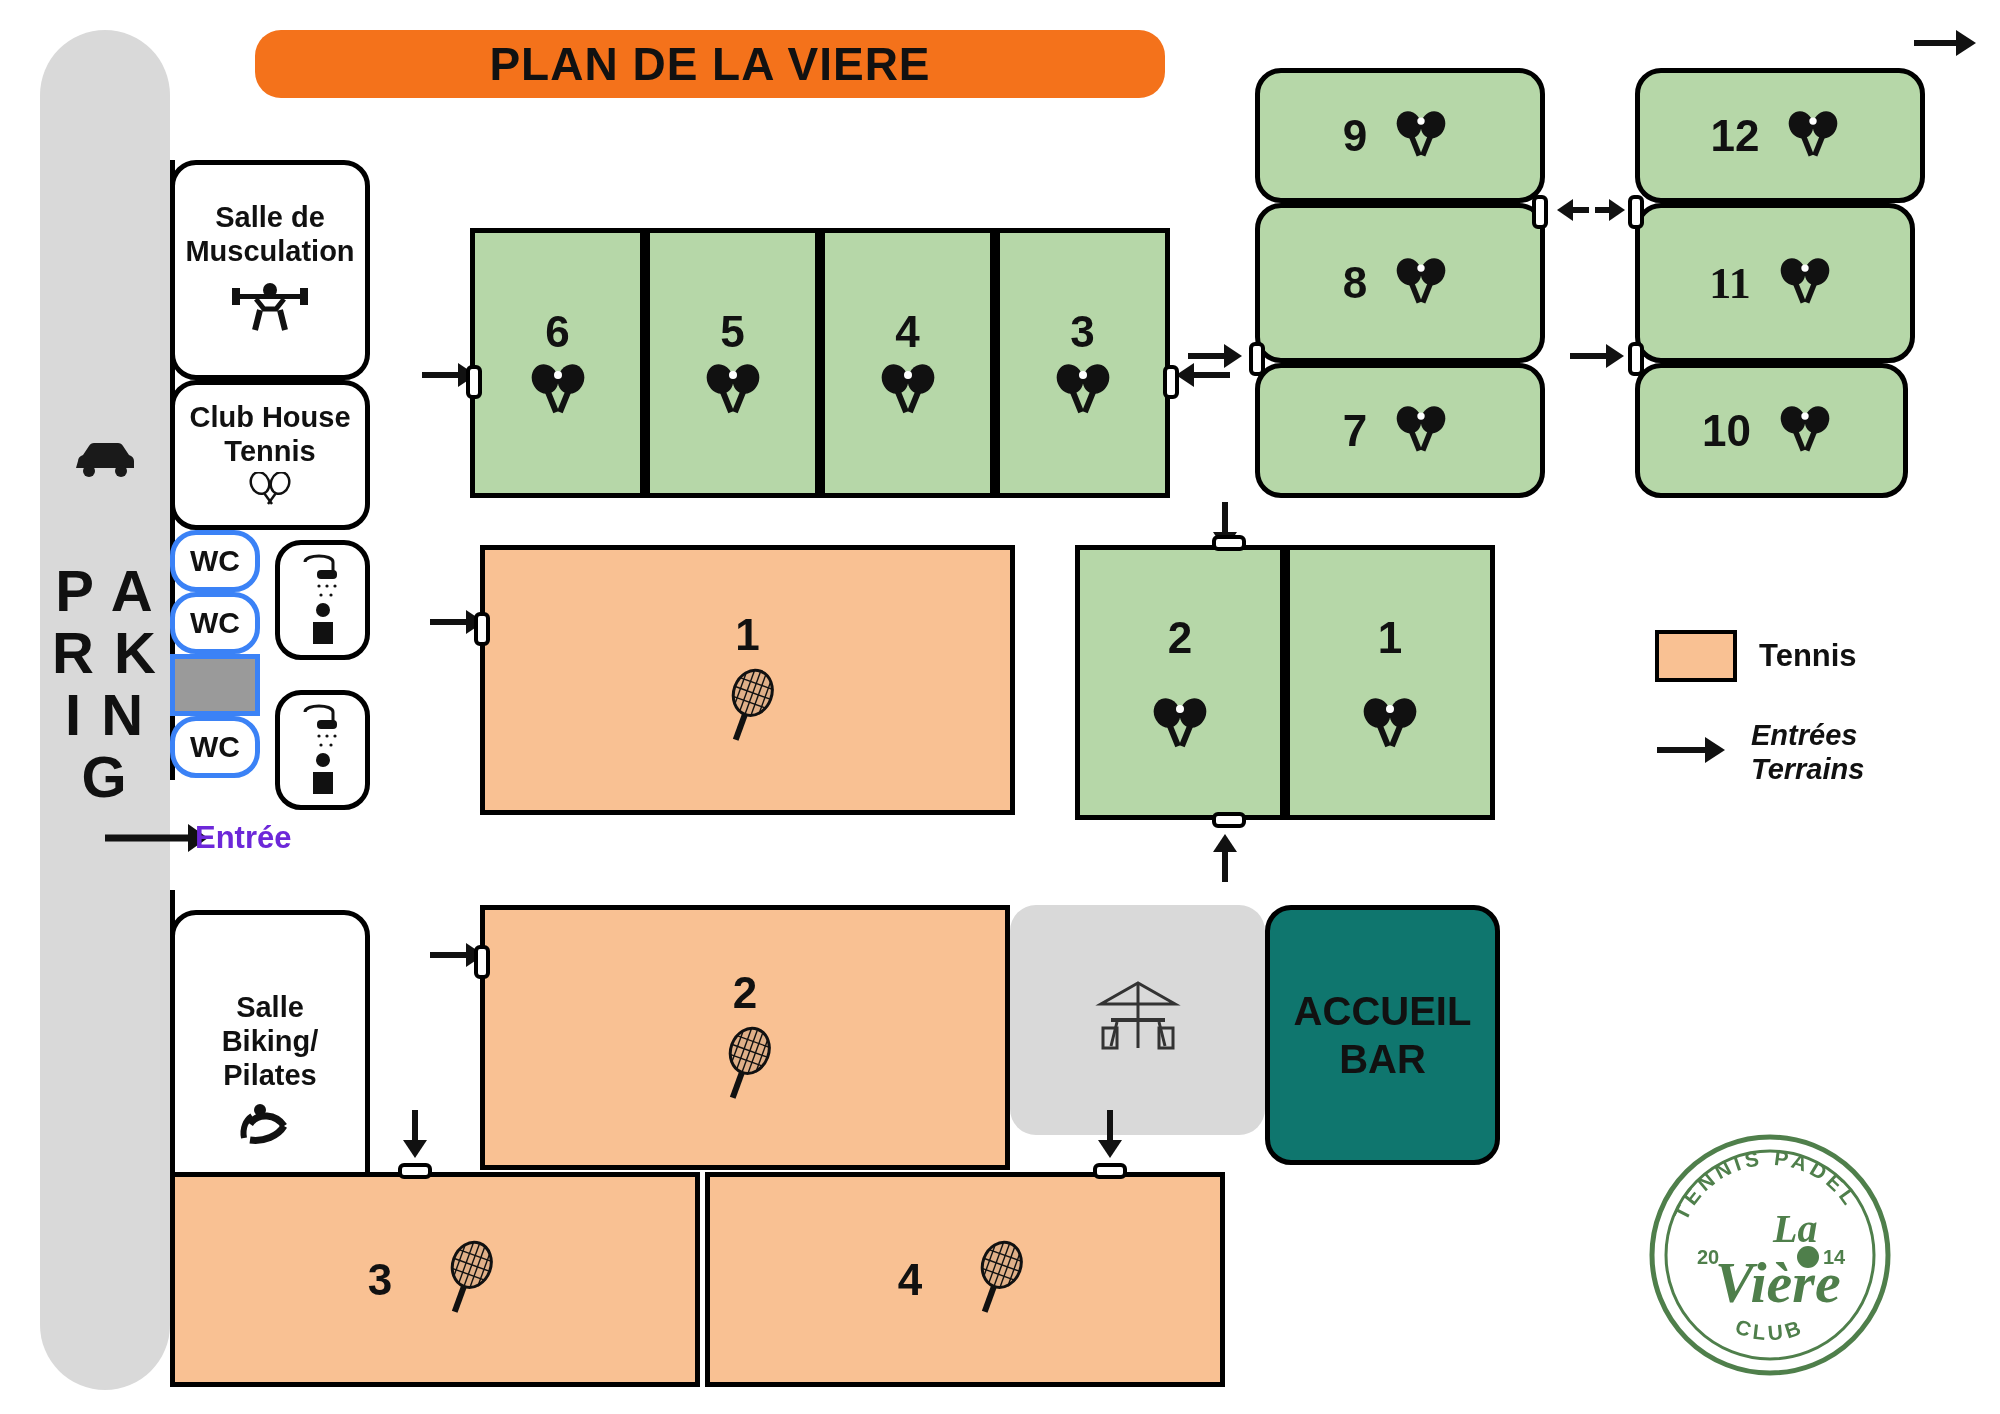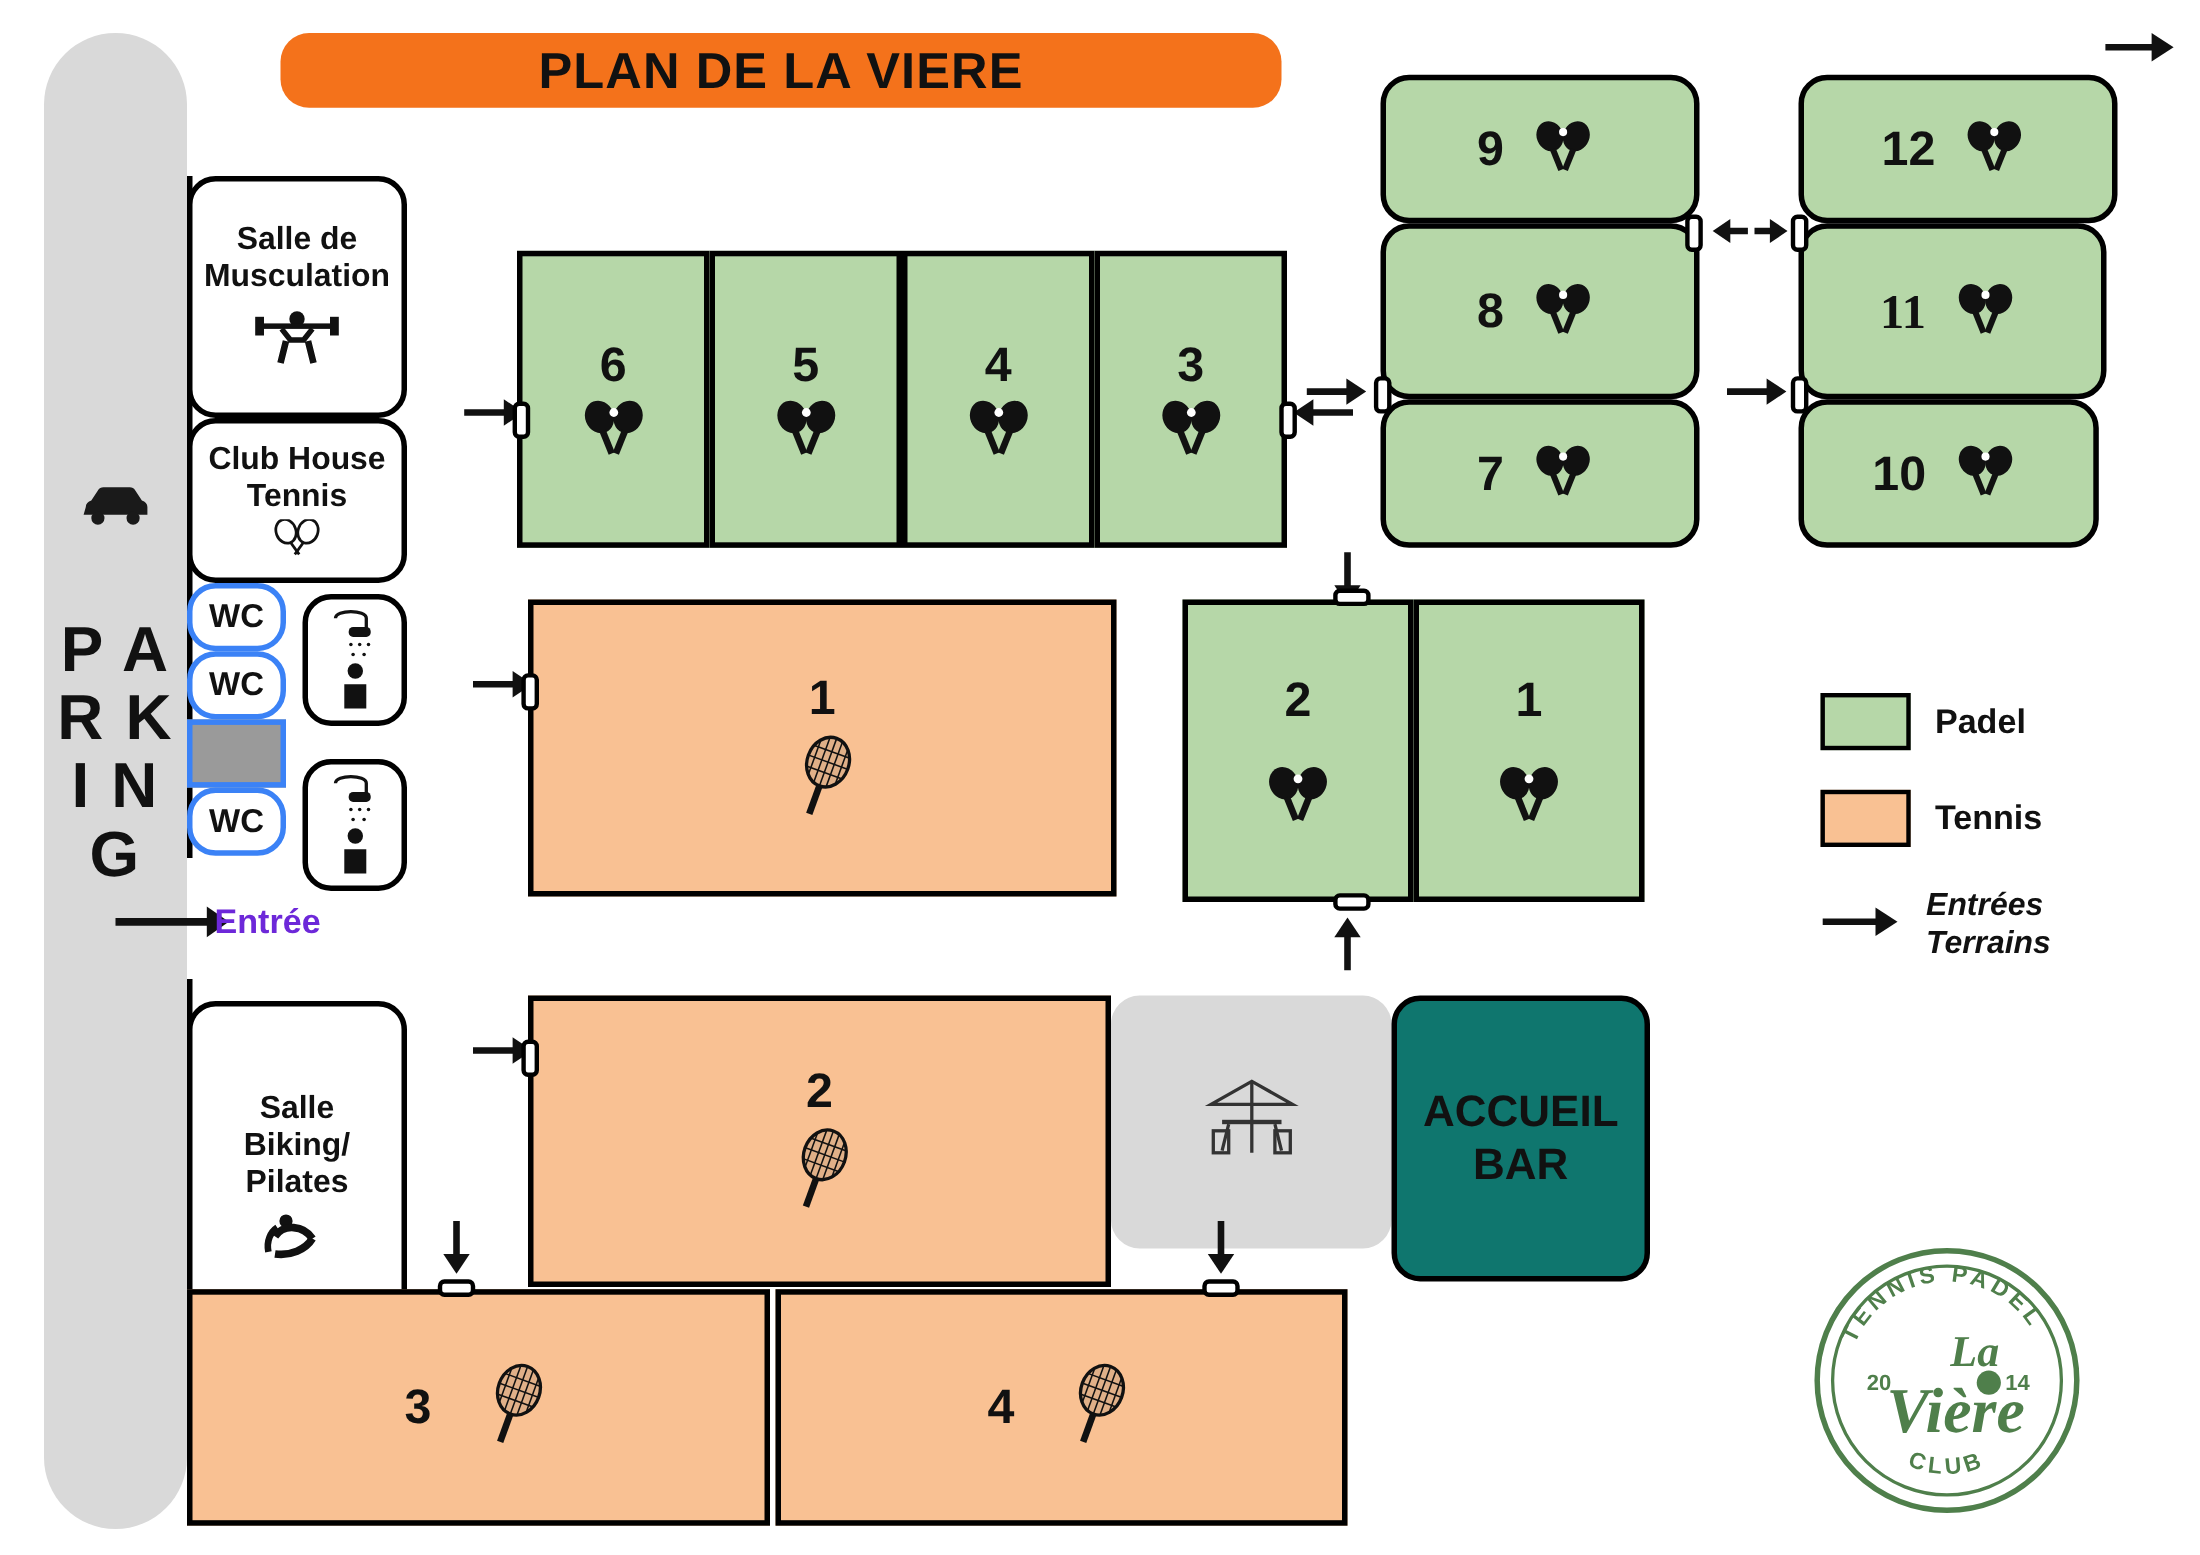--- a/index.html
+++ b/index.html
@@ -586,24 +586,20 @@
 
 <div class="abs" style="left:1910px;top:20px;">
   <svg width="70" height="46" viewBox="0 0 70 46">
       <line x1="4" y1="23" x2="48" y2="23" stroke="#111" stroke-width="6"></line>
       <path d="M46 10l20 13-20 13z" fill="#111"></path>
     </svg>
 </div>
 
 <div class="abs" id="legend">
   <div class="legend-row">
-    <span class="swatch sw-padel"></span>
-    <span class="legend-label">Padel</span>
-  </div>
-  <div class="legend-row">
     <span class="swatch sw-tennis"></span>
     <span class="legend-label">Tennis</span>
   </div>
   <div class="legend-row">
     <span style="width:74px;margin-right:22px;">
       <svg width="74" height="40" viewBox="0 0 74 40">
           <line x1="2" y1="20" x2="52" y2="20" stroke="#111" stroke-width="6"></line>
           <path d="M50 7l20 13-20 13z" fill="#111"></path>
         </svg>
     </span>

